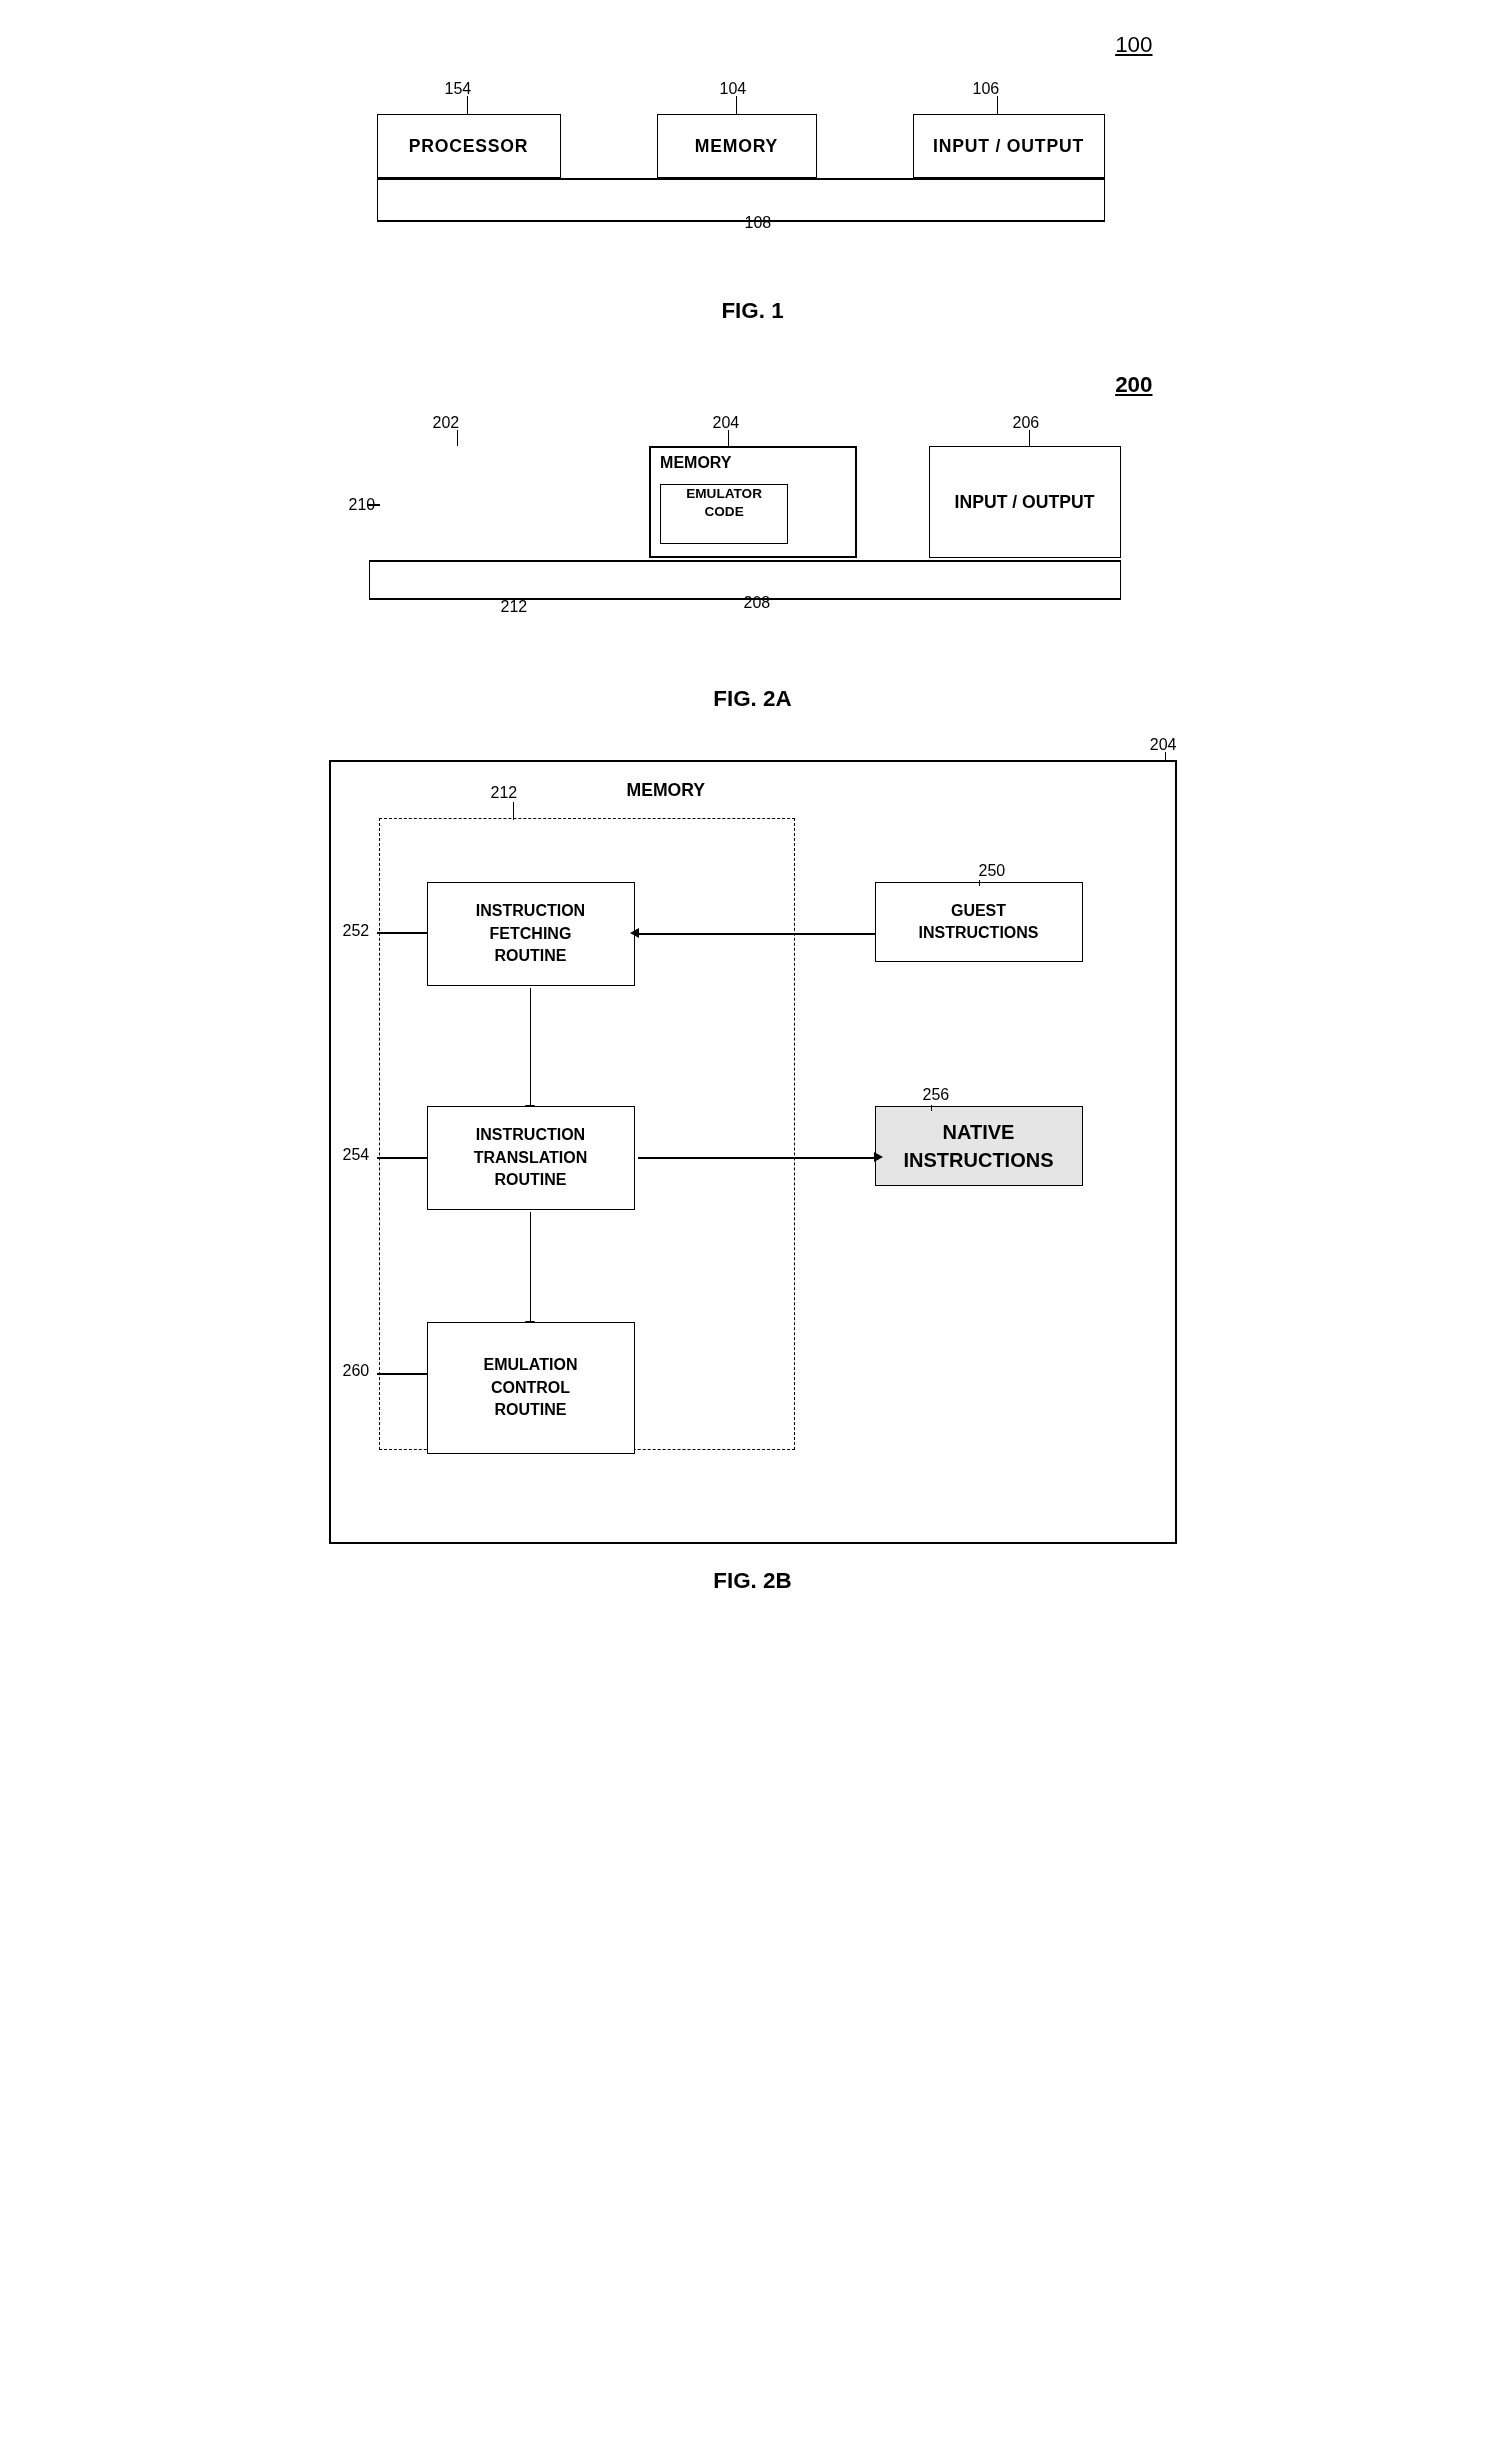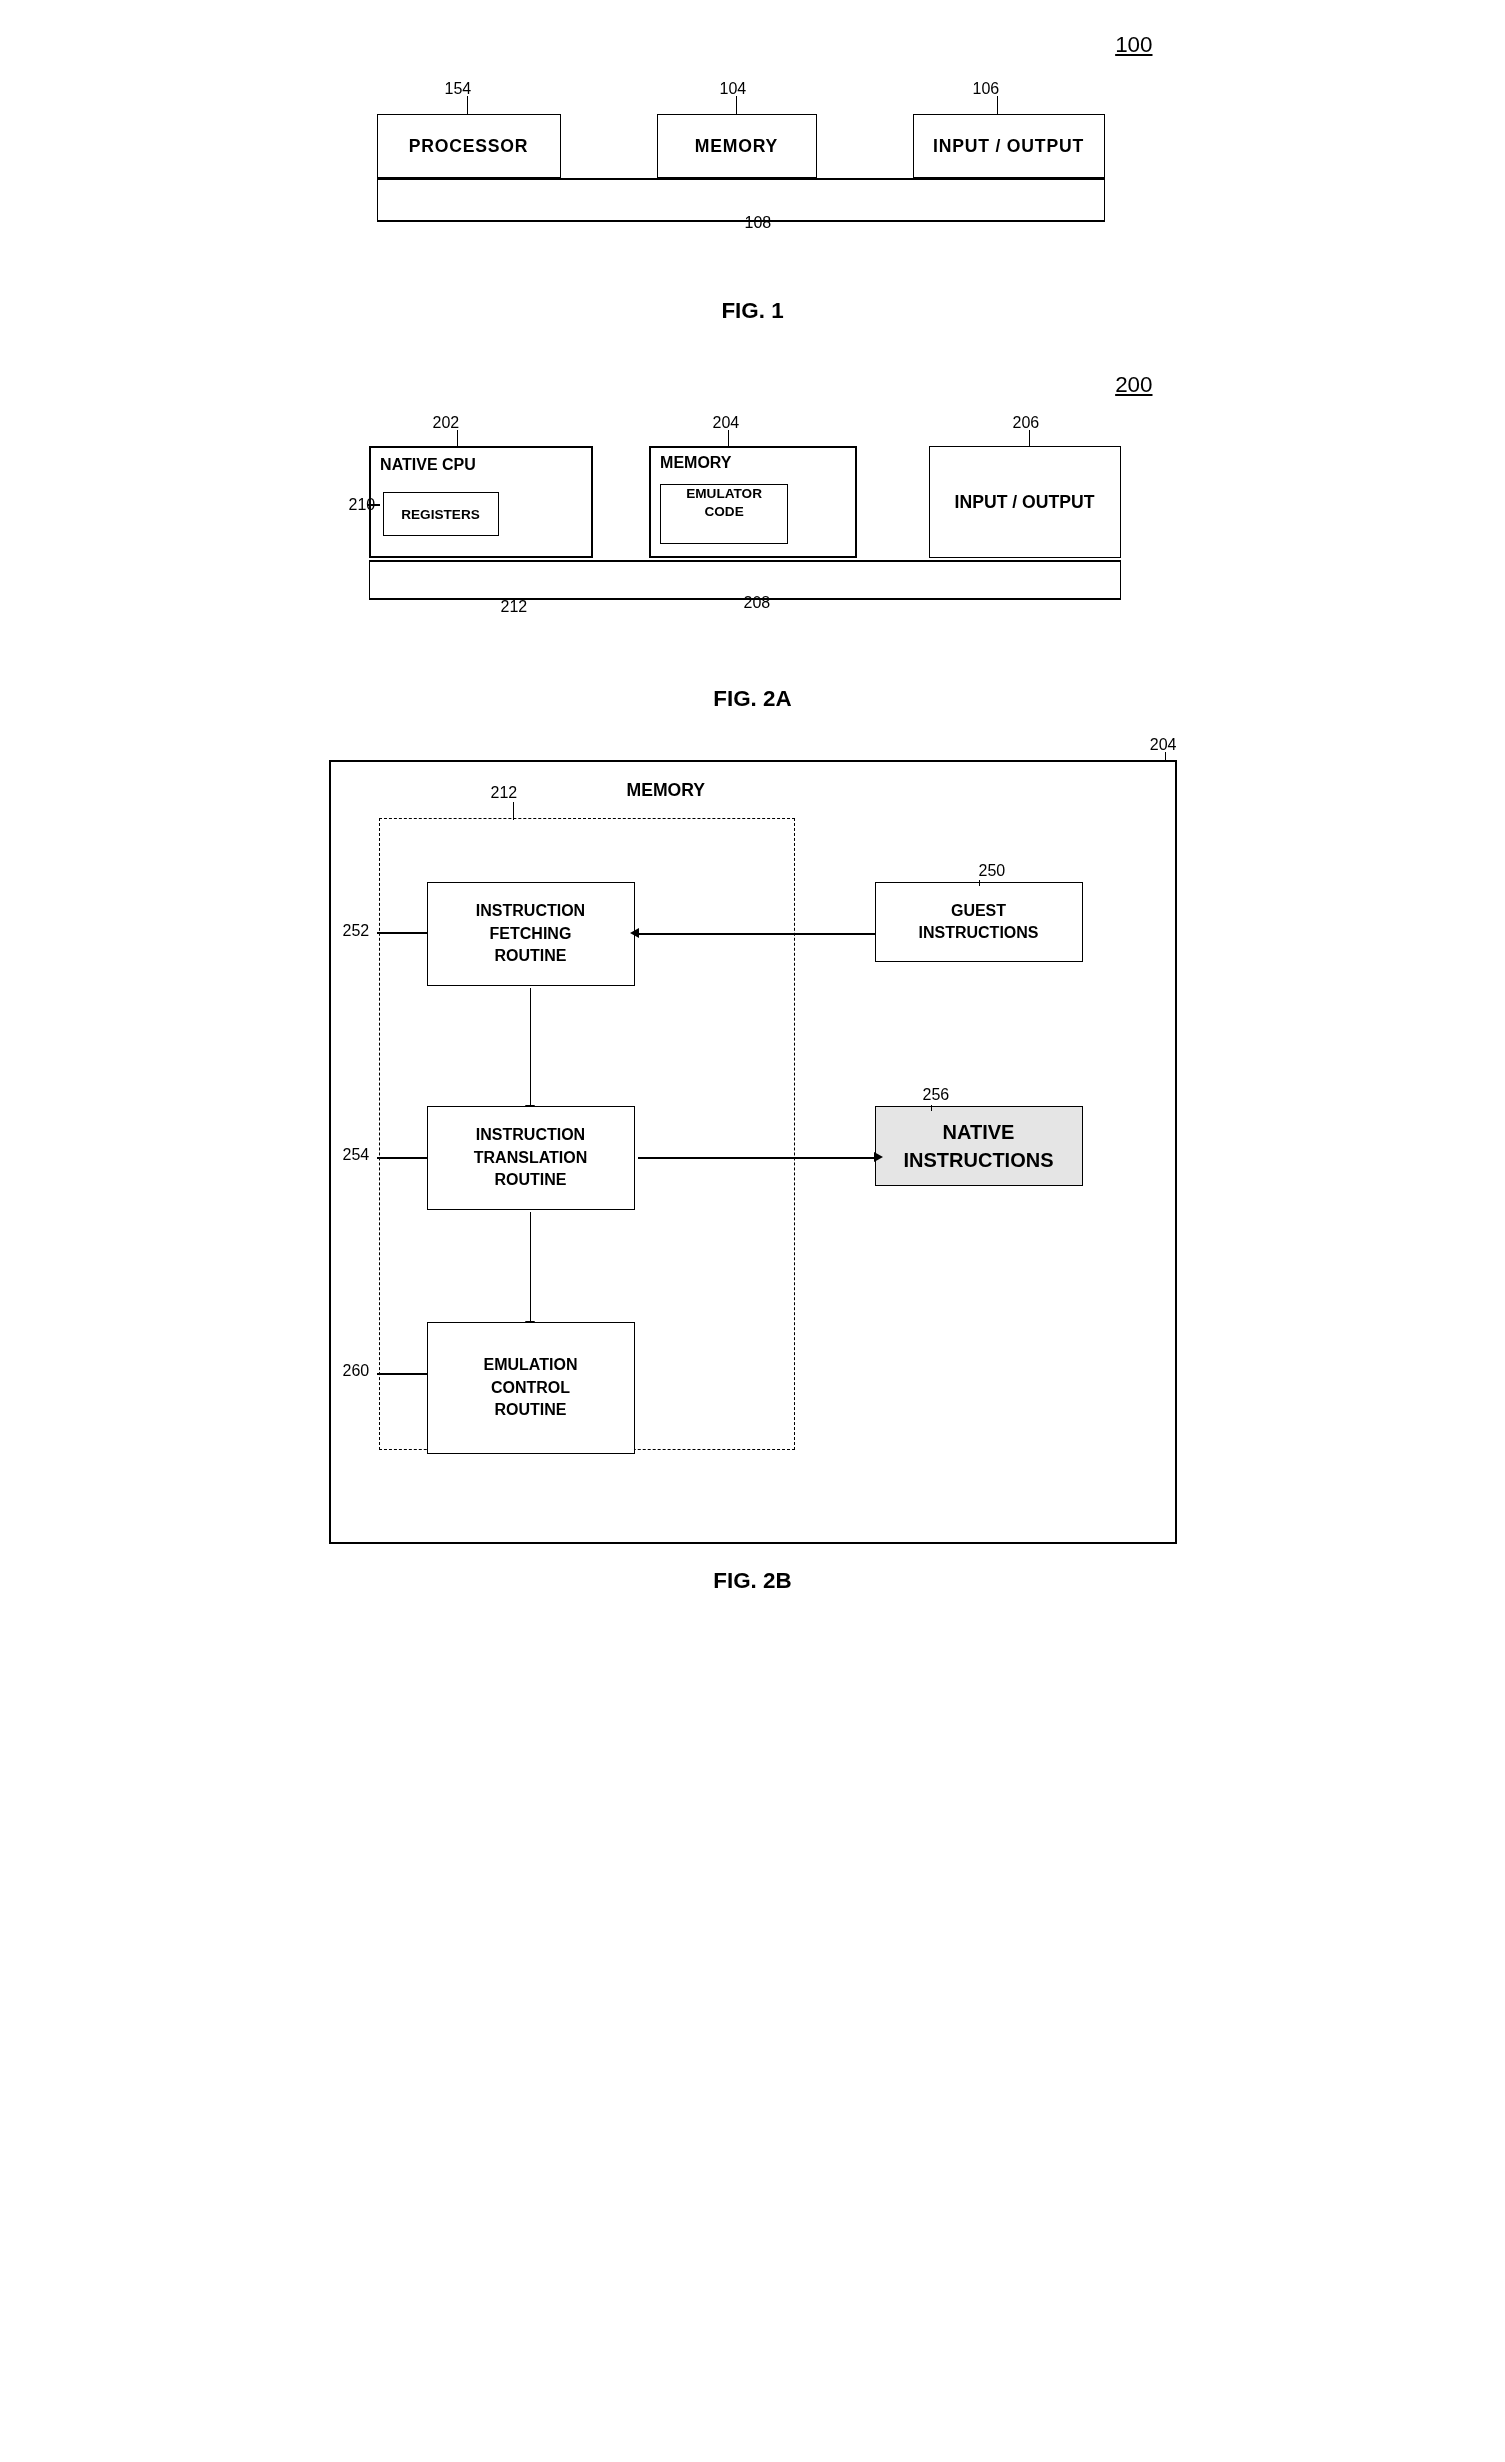--- a/index.html
+++ b/index.html
@@ -301,41 +301,35 @@
         <span>108</span>
         
       </span>
     </div>
 
     <div class="fig1-caption">FIG. 1</div>
   </div>
 
   <div class="fig2a-section">
 
-    <div style="position:relative; margin-bottom:8px; align-self:flex-end; margin-right:160px;">
+    <div style="position:relative; margin-bottom:8px; align-self:flex-end; margin-right:160px;font-weight:bold;">
       <span style="font-size:22.4px; text-decoration:underline;">200</span>
     </div>
 
     <div class="fig2a-diagram">
 
       <span class="ref-label" style="left:80px; top:8px;">202</span>
       <div class="tick-line" style="left:104px; top:24px; width:1.6px; height:16px;"></div>
 
       <span class="ref-label" style="left:360px; top:8px;">204</span>
       <div class="tick-line" style="left:375px; top:24px; width:1.6px; height:16px;"></div>
 
       <span class="ref-label" style="left:660px; top:8px;">206</span>
       <div class="tick-line" style="left:676px; top:24px; width:1.6px; height:16px;"></div>
 
-      <div class="fig2a-nativecpu-outer">
-        <span style="position:absolute; left:9.6px; top:8px; font-size:16px; font-weight:bold;">NATIVE CPU</span>
-        <div style="position:absolute; left:12px; top:44px; width:116px; height:44px; border:1.6px solid black; display:flex; align-items:center; justify-content:center;">
-          <span style="font-size:13.6px; font-weight:bold;">REGISTERS</span>
-        </div>
-      </div>
 
       <span class="ref-label" style="left:-4px; top:90px;">210</span>
       <div class="tick-line" style="left:14.4px; top:98px; width:13.6px; height:1.6px;"></div>
 
       <div class="fig2a-memory-outer">
         <span style="position:absolute; left:9.6px; top:6.4px; font-size:16px; font-weight:bold;">MEMORY</span>
         <div style="position:absolute; left:9.6px; top:36px; width:128px; height:60px; border:1.6px solid black; display:flex; align-items:flex-start; justify-content:center; text-align:center; line-height:1.3;">
           <span style="font-size:13.6px; font-weight:bold;">EMULATOR<br>CODE</span>
         </div>
       </div>

